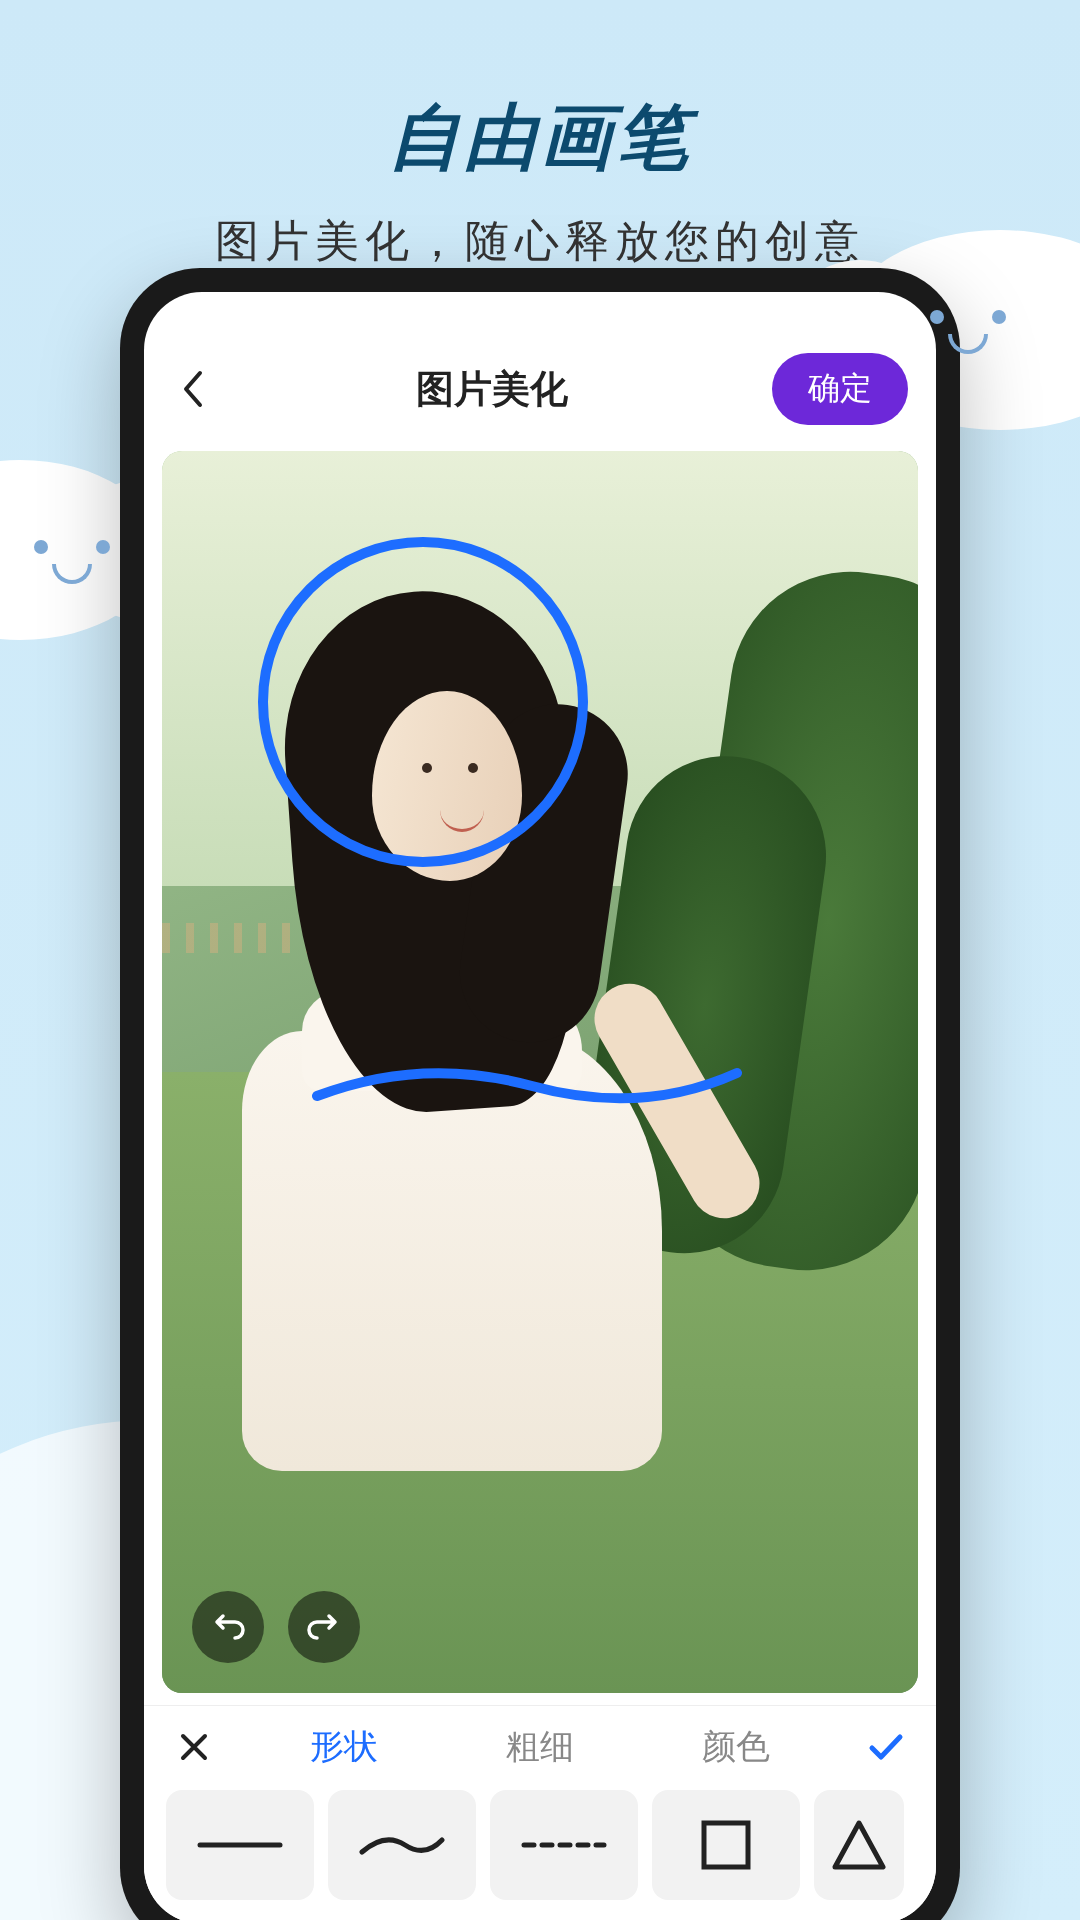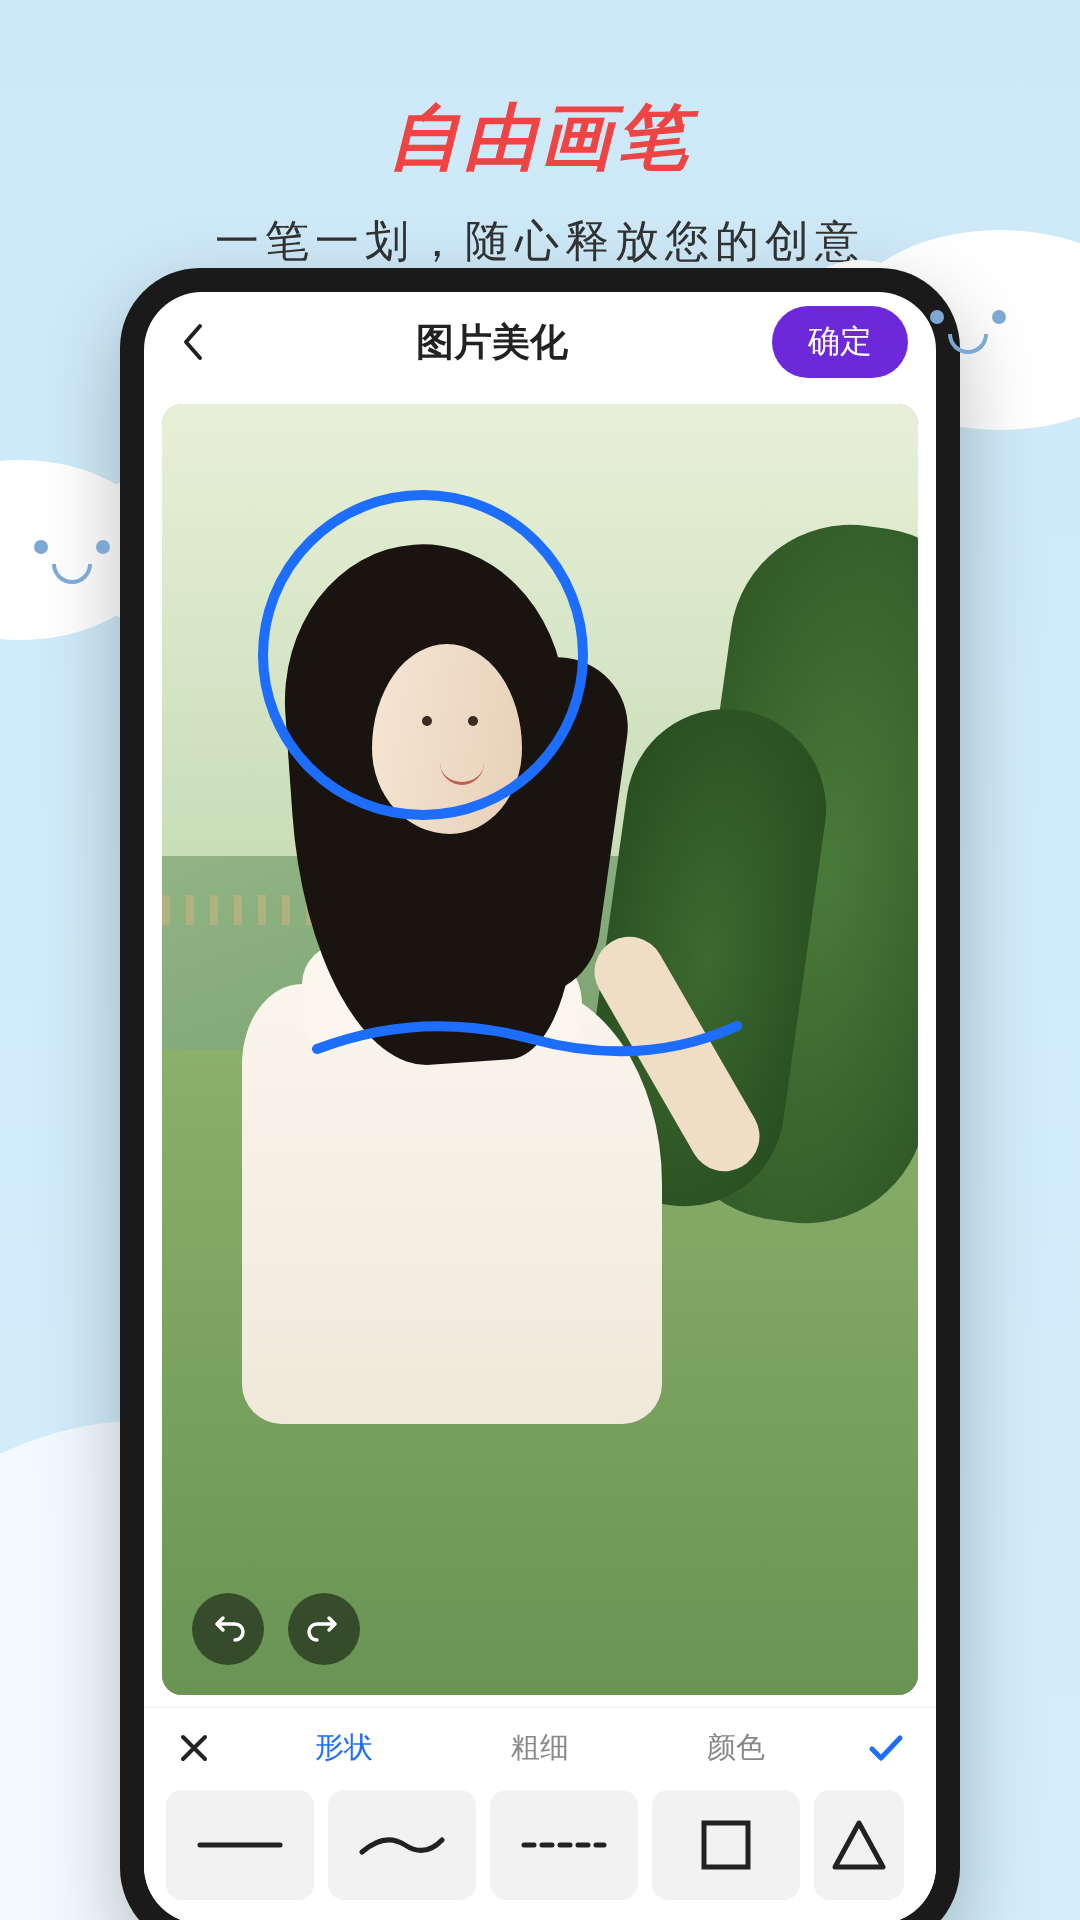--- a/index.html
+++ b/index.html
@@ -16,29 +16,29 @@
     .cloud-right::before { content:''; position:absolute; width:160px; height:160px; background:#fff; border-radius:50%; left:-60px; top:30px; }
     .cloud-right::after { content:''; position:absolute; width:120px; height:120px; background:#fff; border-radius:50%; right:-30px; top:40px; }
     .cloud-face-r { position:absolute; top:310px; right:50px; z-index:2; }
     .cloud-eye { display:inline-block; width:14px; height:14px; border-radius:50%; background:#7da8d4; margin:0 24px; }
     .cloud-mouth { width:40px; height:20px; border:4px solid #7da8d4; border-top:none; border-radius:0 0 40px 40px; margin:6px auto 0; }
     .cloud-left { top: 460px; left:-120px; width:280px; height:180px; }
     .cloud-left::before { content:''; position:absolute; width:140px; height:140px; background:#fff; border-radius:50%; right:-50px; top:20px; }
     .cloud-face-l { position:absolute; top:540px; left:10px; z-index:2; }
     .bottom-swirl { position:absolute; bottom:-200px; left:-200px; width:700px; height:700px; background:#fff; border-radius:50%; opacity:0.7; }
     .hero { text-align:center; padding-top:90px; }
-    .hero-title { font-size:72px; font-weight:900; color:#ef4444; font-style:italic; letter-spacing:4px; }
+    .hero-title { font-size:72px; font-weight:900; color:#0c4a6e; font-style:italic; letter-spacing:4px; }
     .hero-sub { font-size:44px; color:#333; margin-top:26px; letter-spacing:6px; }
     .phone {
       position:absolute; top:268px; left:50%; transform:translateX(-50%);
       width:840px; height:1680px; background:#1a1a1a; border-radius:80px;
       padding:24px; box-shadow:0 30px 80px rgba(0,0,0,0.25);
     }
     .screen { width:100%; height:100%; background:#fff; border-radius:58px; overflow:hidden; display:flex; flex-direction:column; }
-    .nav { height:100px; display:flex; align-items:center; justify-content:space-between; padding:0 28px; }
+    .nav { height:100px; display:flex; align-items:center; justify-content:space-between; padding:0 28px;margin-top:47px; }
     .back-btn { width:40px; height:40px; display:flex; align-items:center; justify-content:center; cursor:pointer; }
     .nav-title { font-size:38px; font-weight:600; color:#222; }
     .confirm-btn { background:#6d28d9; color:#fff; font-size:32px; font-weight:500; padding:14px 36px; border-radius:40px; cursor:pointer; }
     .canvas-area { flex:1; margin:12px 18px; border-radius:20px; overflow:hidden; position:relative; background:linear-gradient(160deg,#a8c99a 0%, #7fa574 50%, #6a9060 100%); }
     .sky { position:absolute; top:0; left:0; right:0; height:35%; background:linear-gradient(#e8f0d8,#c8ddb8); }
     .grass { position:absolute; bottom:0; left:0; right:0; height:50%; background:linear-gradient(#8ab06a,#6a9454); }
     .bush-right { position:absolute; right:-40px; top:120px; width:260px; height:700px; background:radial-gradient(#4a7a3a,#2d5524); border-radius:120px; transform:rotate(8deg); }
     .bush-right::before { content:''; position:absolute; width:200px; height:500px; background:radial-gradient(#3d6a30,#254a1e); border-radius:100px; left:-80px; top:200px; }
     .fence { position:absolute; left:0; right:0; top:38%; height:30px; background:repeating-linear-gradient(90deg,#c8b080 0 8px, transparent 8px 24px); opacity:0.6; }
     .subject {
@@ -53,21 +53,21 @@
     .dress::before { content:''; position:absolute; top:-40px; left:60px; width:280px; height:100px; background:#faf5ed; border-radius:40px 60px 20px 20px; }
     .arm { position:absolute; right:-70px; top:380px; width:70px; height:260px; background:#f0ddc6; border-radius:40px; transform:rotate(-30deg); }
     .drawn-circle { position:absolute; left:96px; top:86px; width:330px; height:330px; border:10px solid #1d6dff; border-radius:50%; }
     .drawn-wave { position:absolute; left:150px; top:610px; width:430px; height:50px; }
     .undo-row { position:absolute; left:30px; bottom:30px; display:flex; gap:24px; }
     .round-btn { width:72px; height:72px; border-radius:50%; background:rgba(0,0,0,0.5); display:flex; align-items:center; justify-content:center; cursor:pointer; }
     .toolbar { background:#fff; padding:18px 0 24px; border-top:1px solid #eee; }
     .tool-tabs { display:flex; align-items:center; padding:0 28px 20px; }
     .close-x { width:44px; height:44px; cursor:pointer; display:flex; align-items:center; justify-content:center; }
     .tabs { flex:1; display:flex; justify-content:space-around; padding:0 30px; }
-    .tab { font-size:29px; color:#888; cursor:pointer; font-weight:500; }
+    .tab { font-size:34px; color:#888; cursor:pointer; font-weight:500; }
     .tab.active { color:#1d6dff; }
     .check { width:44px; height:44px; cursor:pointer; display:flex; align-items:center; justify-content:center; }
     .shape-row { display:flex; gap:14px; padding:0 22px; overflow:hidden; }
     .shape-tile { flex:0 0 148px; height:110px; background:#f2f2f2; border-radius:16px; display:flex; align-items:center; justify-content:center; cursor:pointer; }
     .shape-tile:last-child { flex:0 0 90px; }
   </style>
 </head>
 <body>
 
 <div class="cloud cloud-right"></div>
@@ -77,21 +77,21 @@
 </div>
 <div class="cloud cloud-left"></div>
 <div class="cloud-face-l">
   <span class="cloud-eye"></span><span class="cloud-eye"></span>
   <div class="cloud-mouth"></div>
 </div>
 <div class="bottom-swirl"></div>
 
 <div class="hero">
   <div class="hero-title">自由画笔</div>
-  <div class="hero-sub">一笔一划，随心释放您的创意</div>
+  <div class="hero-sub">图片美化，随心释放您的创意</div>
 </div>
 
 <div class="phone">
   <div class="screen">
 
     <div class="nav">
       <div class="back-btn">
         <svg width="22" height="38" viewBox="0 0 22 38">
           <path d="M19 3 L5 19 L19 35" stroke="#222" stroke-width="4" fill="none" stroke-linecap="round" stroke-linejoin="round"></path>
         </svg>

